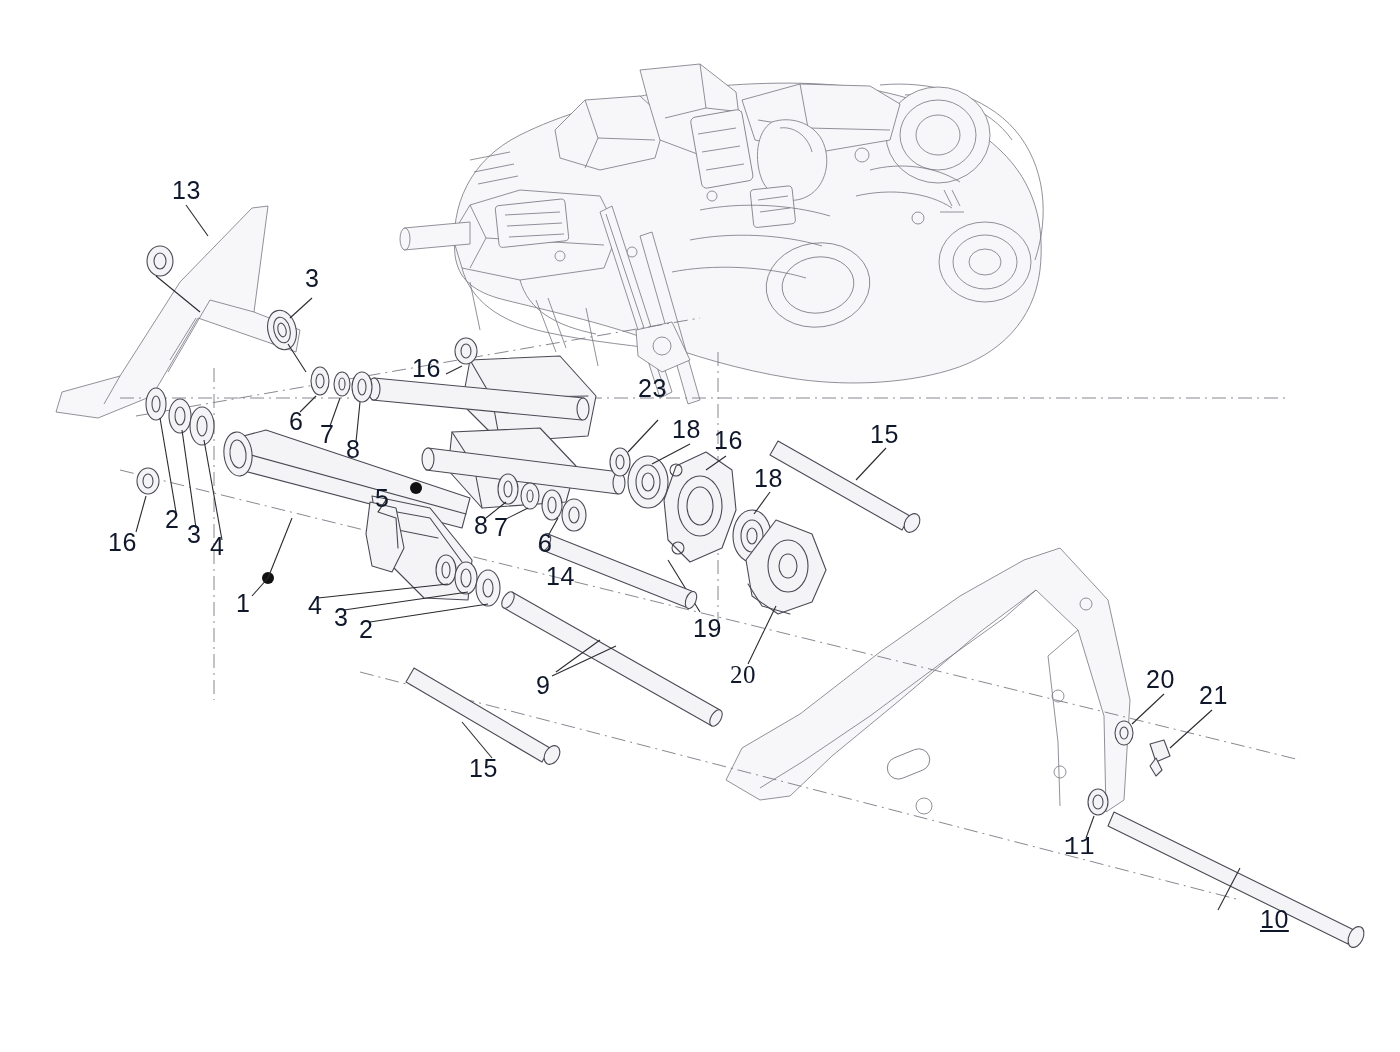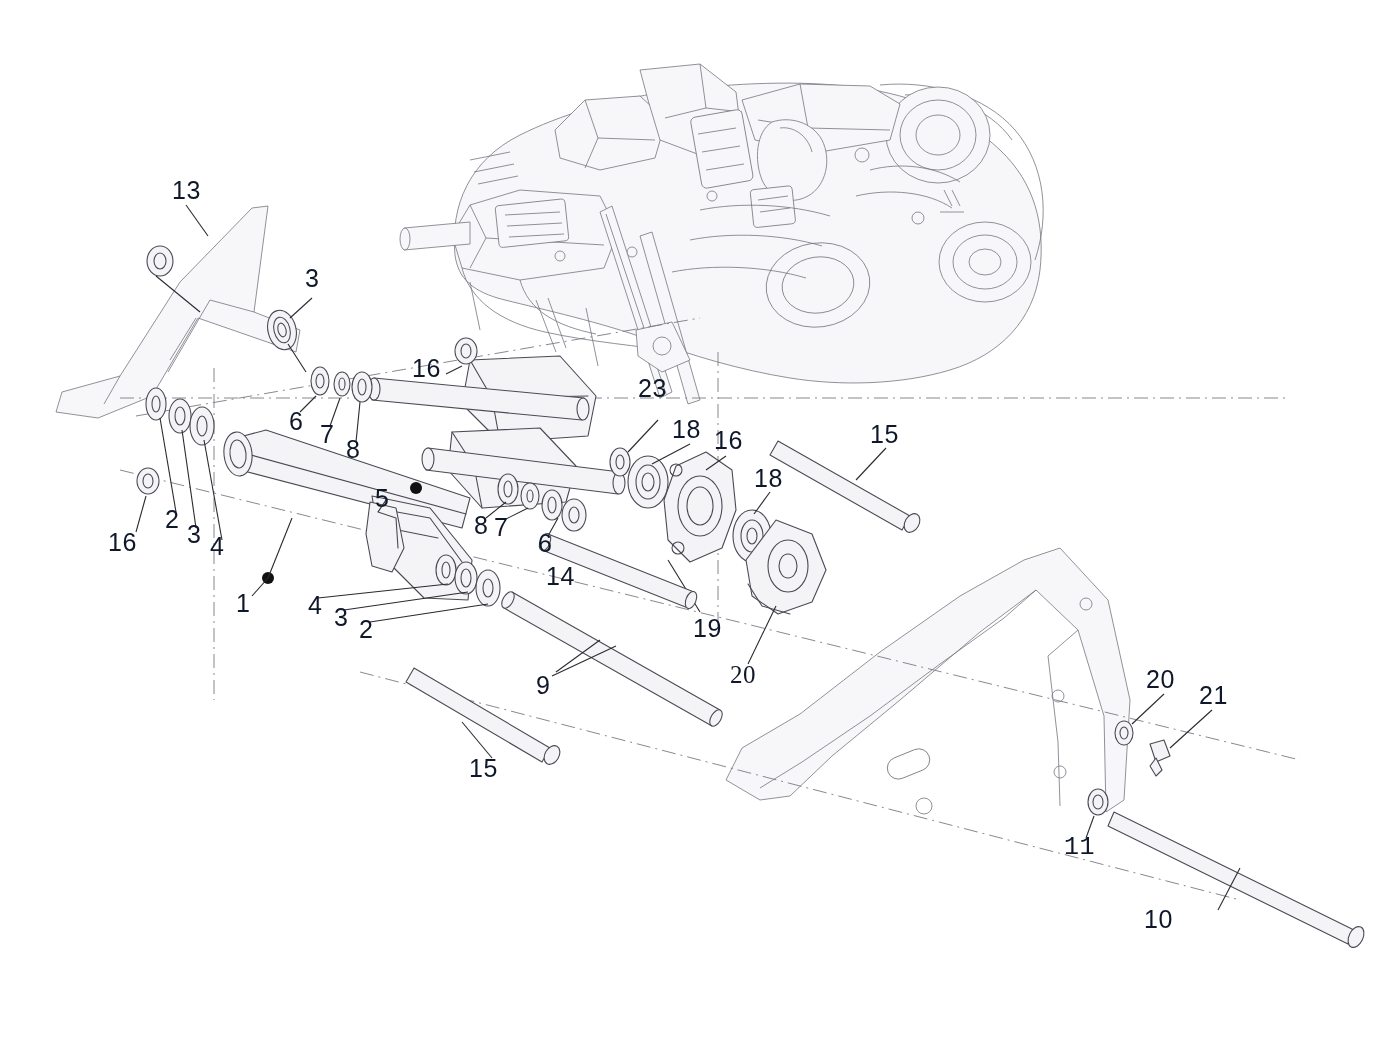--- a/index.html
+++ b/index.html
@@ -374,15 +374,15 @@
   <div class="callout" style="left:334px; top:605px;">3</div>
   <div class="callout" style="left:359px; top:617px;">2</div>
   <div class="callout" style="left:546px; top:564px;">14</div>
   <div class="callout" style="left:693px; top:616px;text-align:right;">19</div>
   <div class="callout" style="left:730px; top:662px;font-family:Liberation Serif, serif;">20</div>
   <div class="callout" style="left:536px; top:673px;">9</div>
   <div class="callout" style="left:469px; top:756px;">15</div>
   <div class="callout" style="left:1146px; top:667px;">20</div>
   <div class="callout" style="left:1199px; top:683px;">21</div>
   <div class="callout" style="left:1064px; top:835px;font-family:Liberation Mono, monospace;">11</div>
-  <div class="callout" style="left:1144px; top:907px;">10</div>
+  <div class="callout" style="left:1260px; top:907px;text-decoration:underline;">10</div>
 
 </div>
 
 </body></html>

